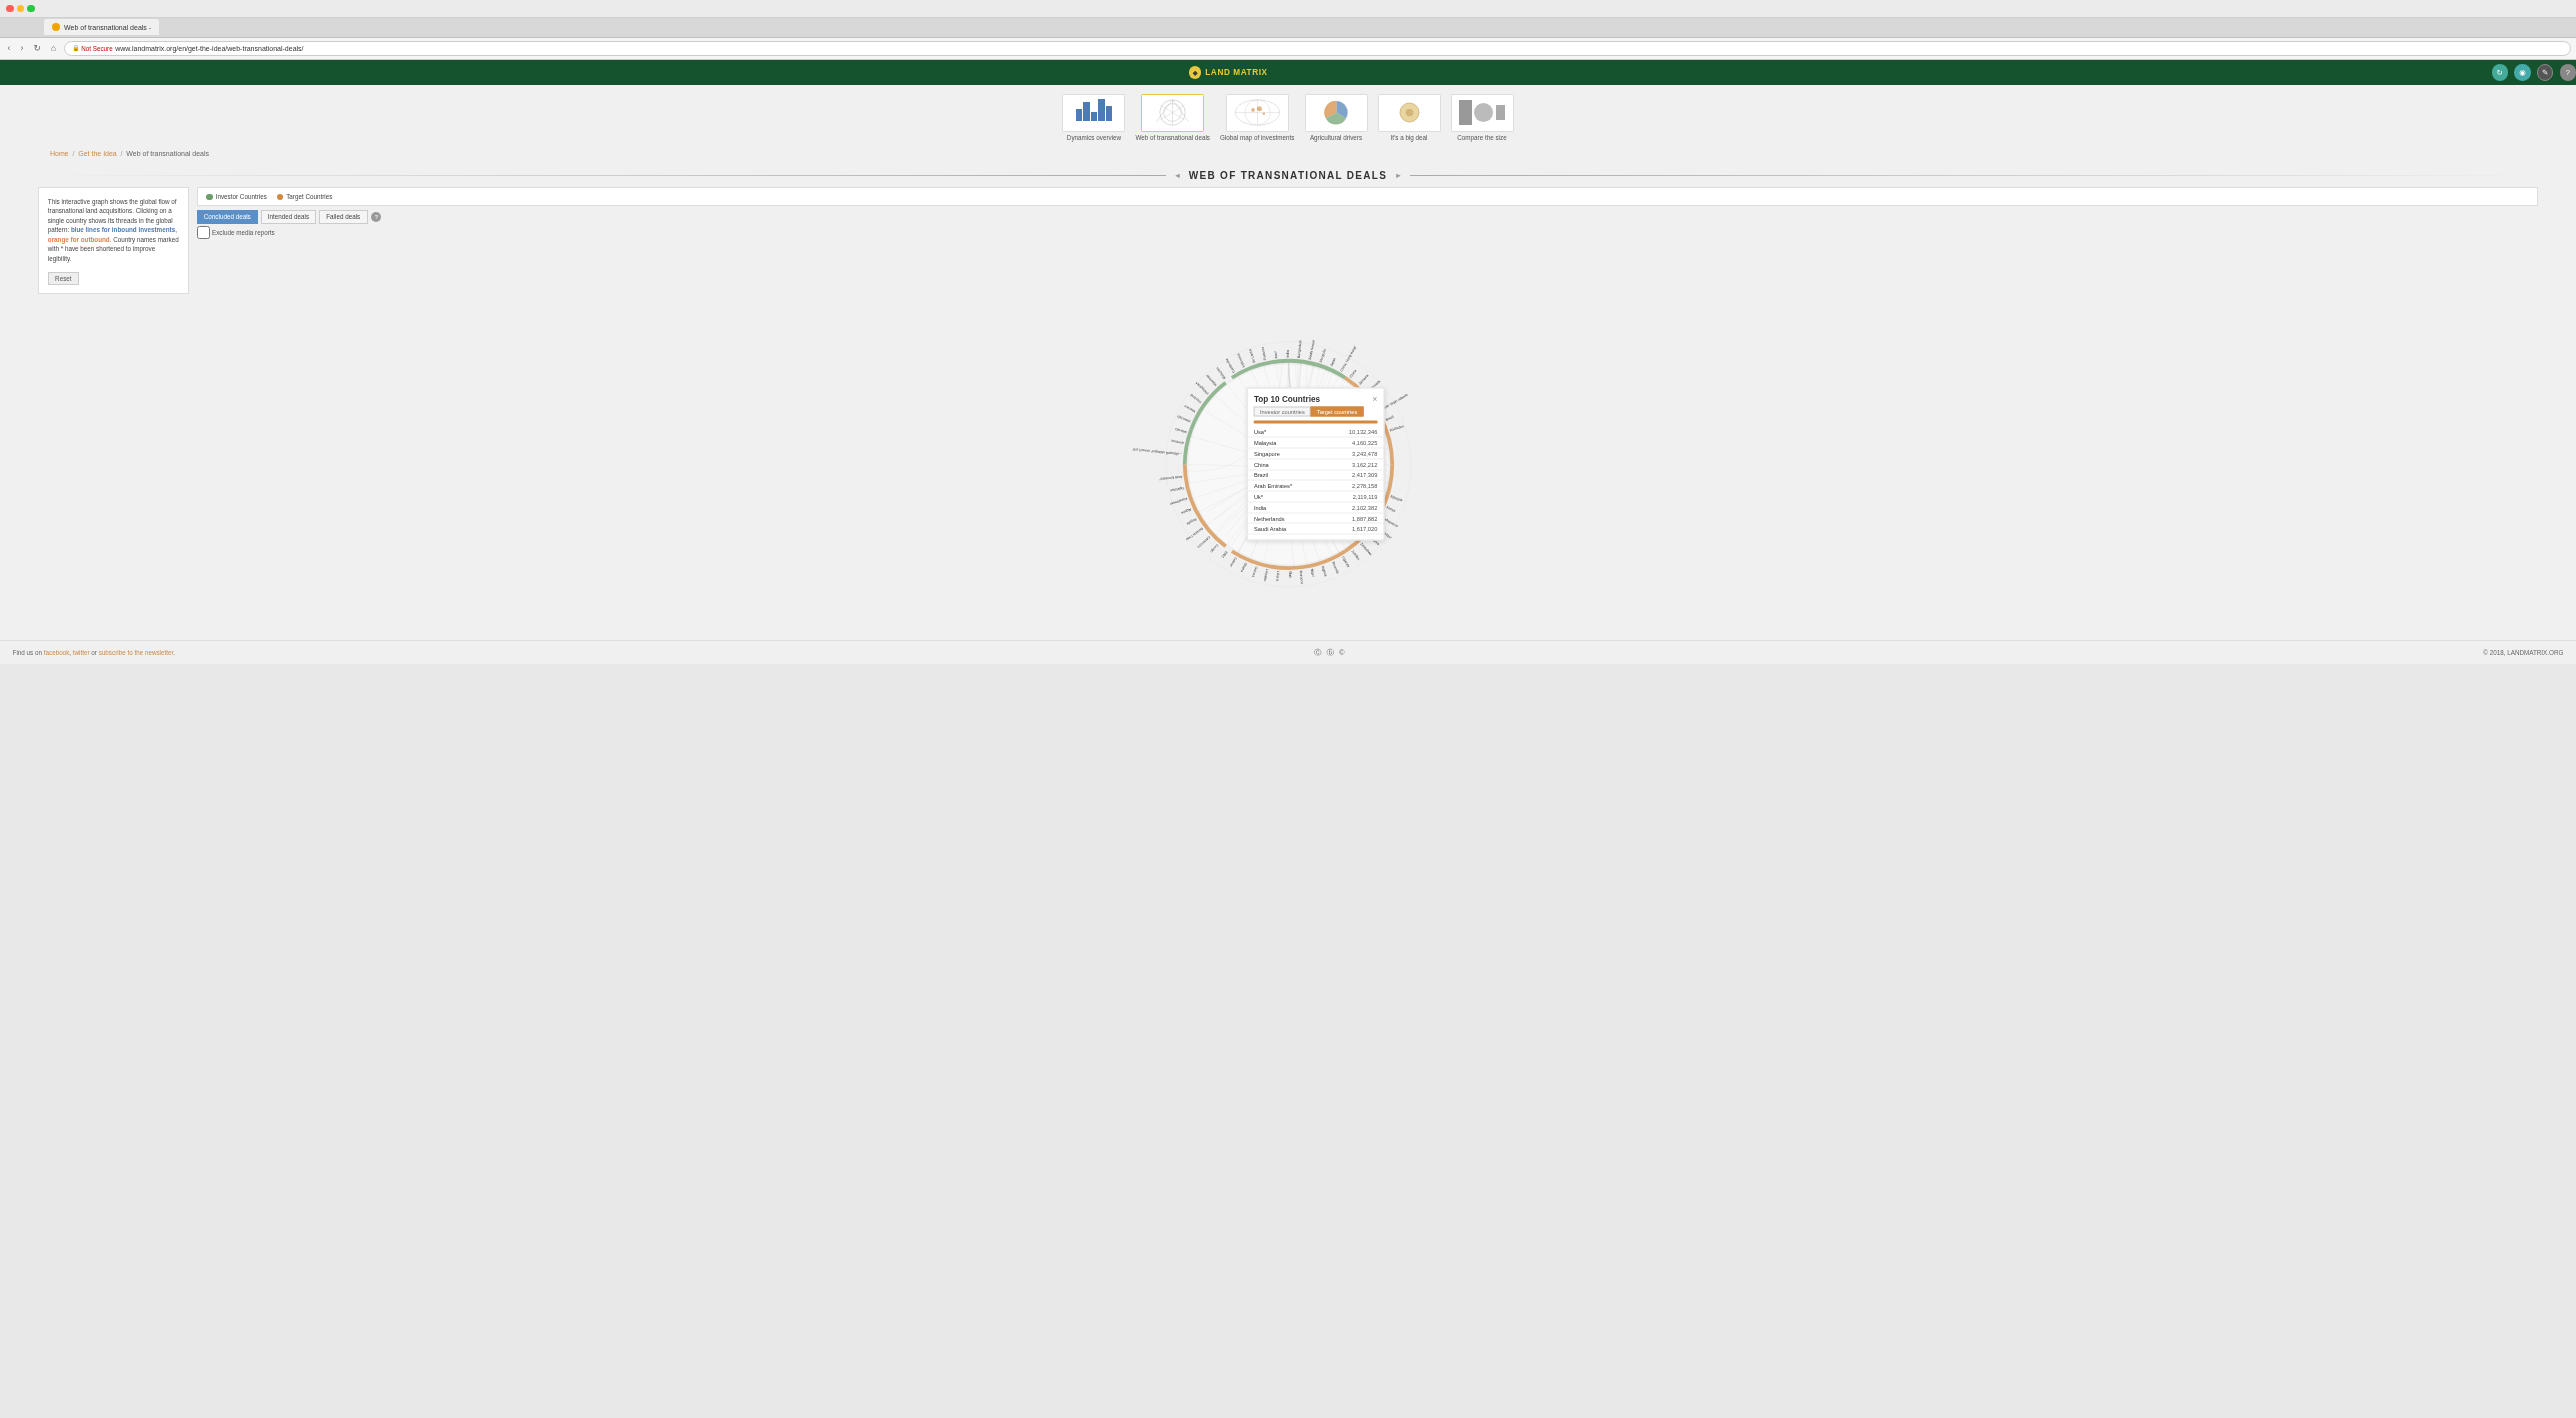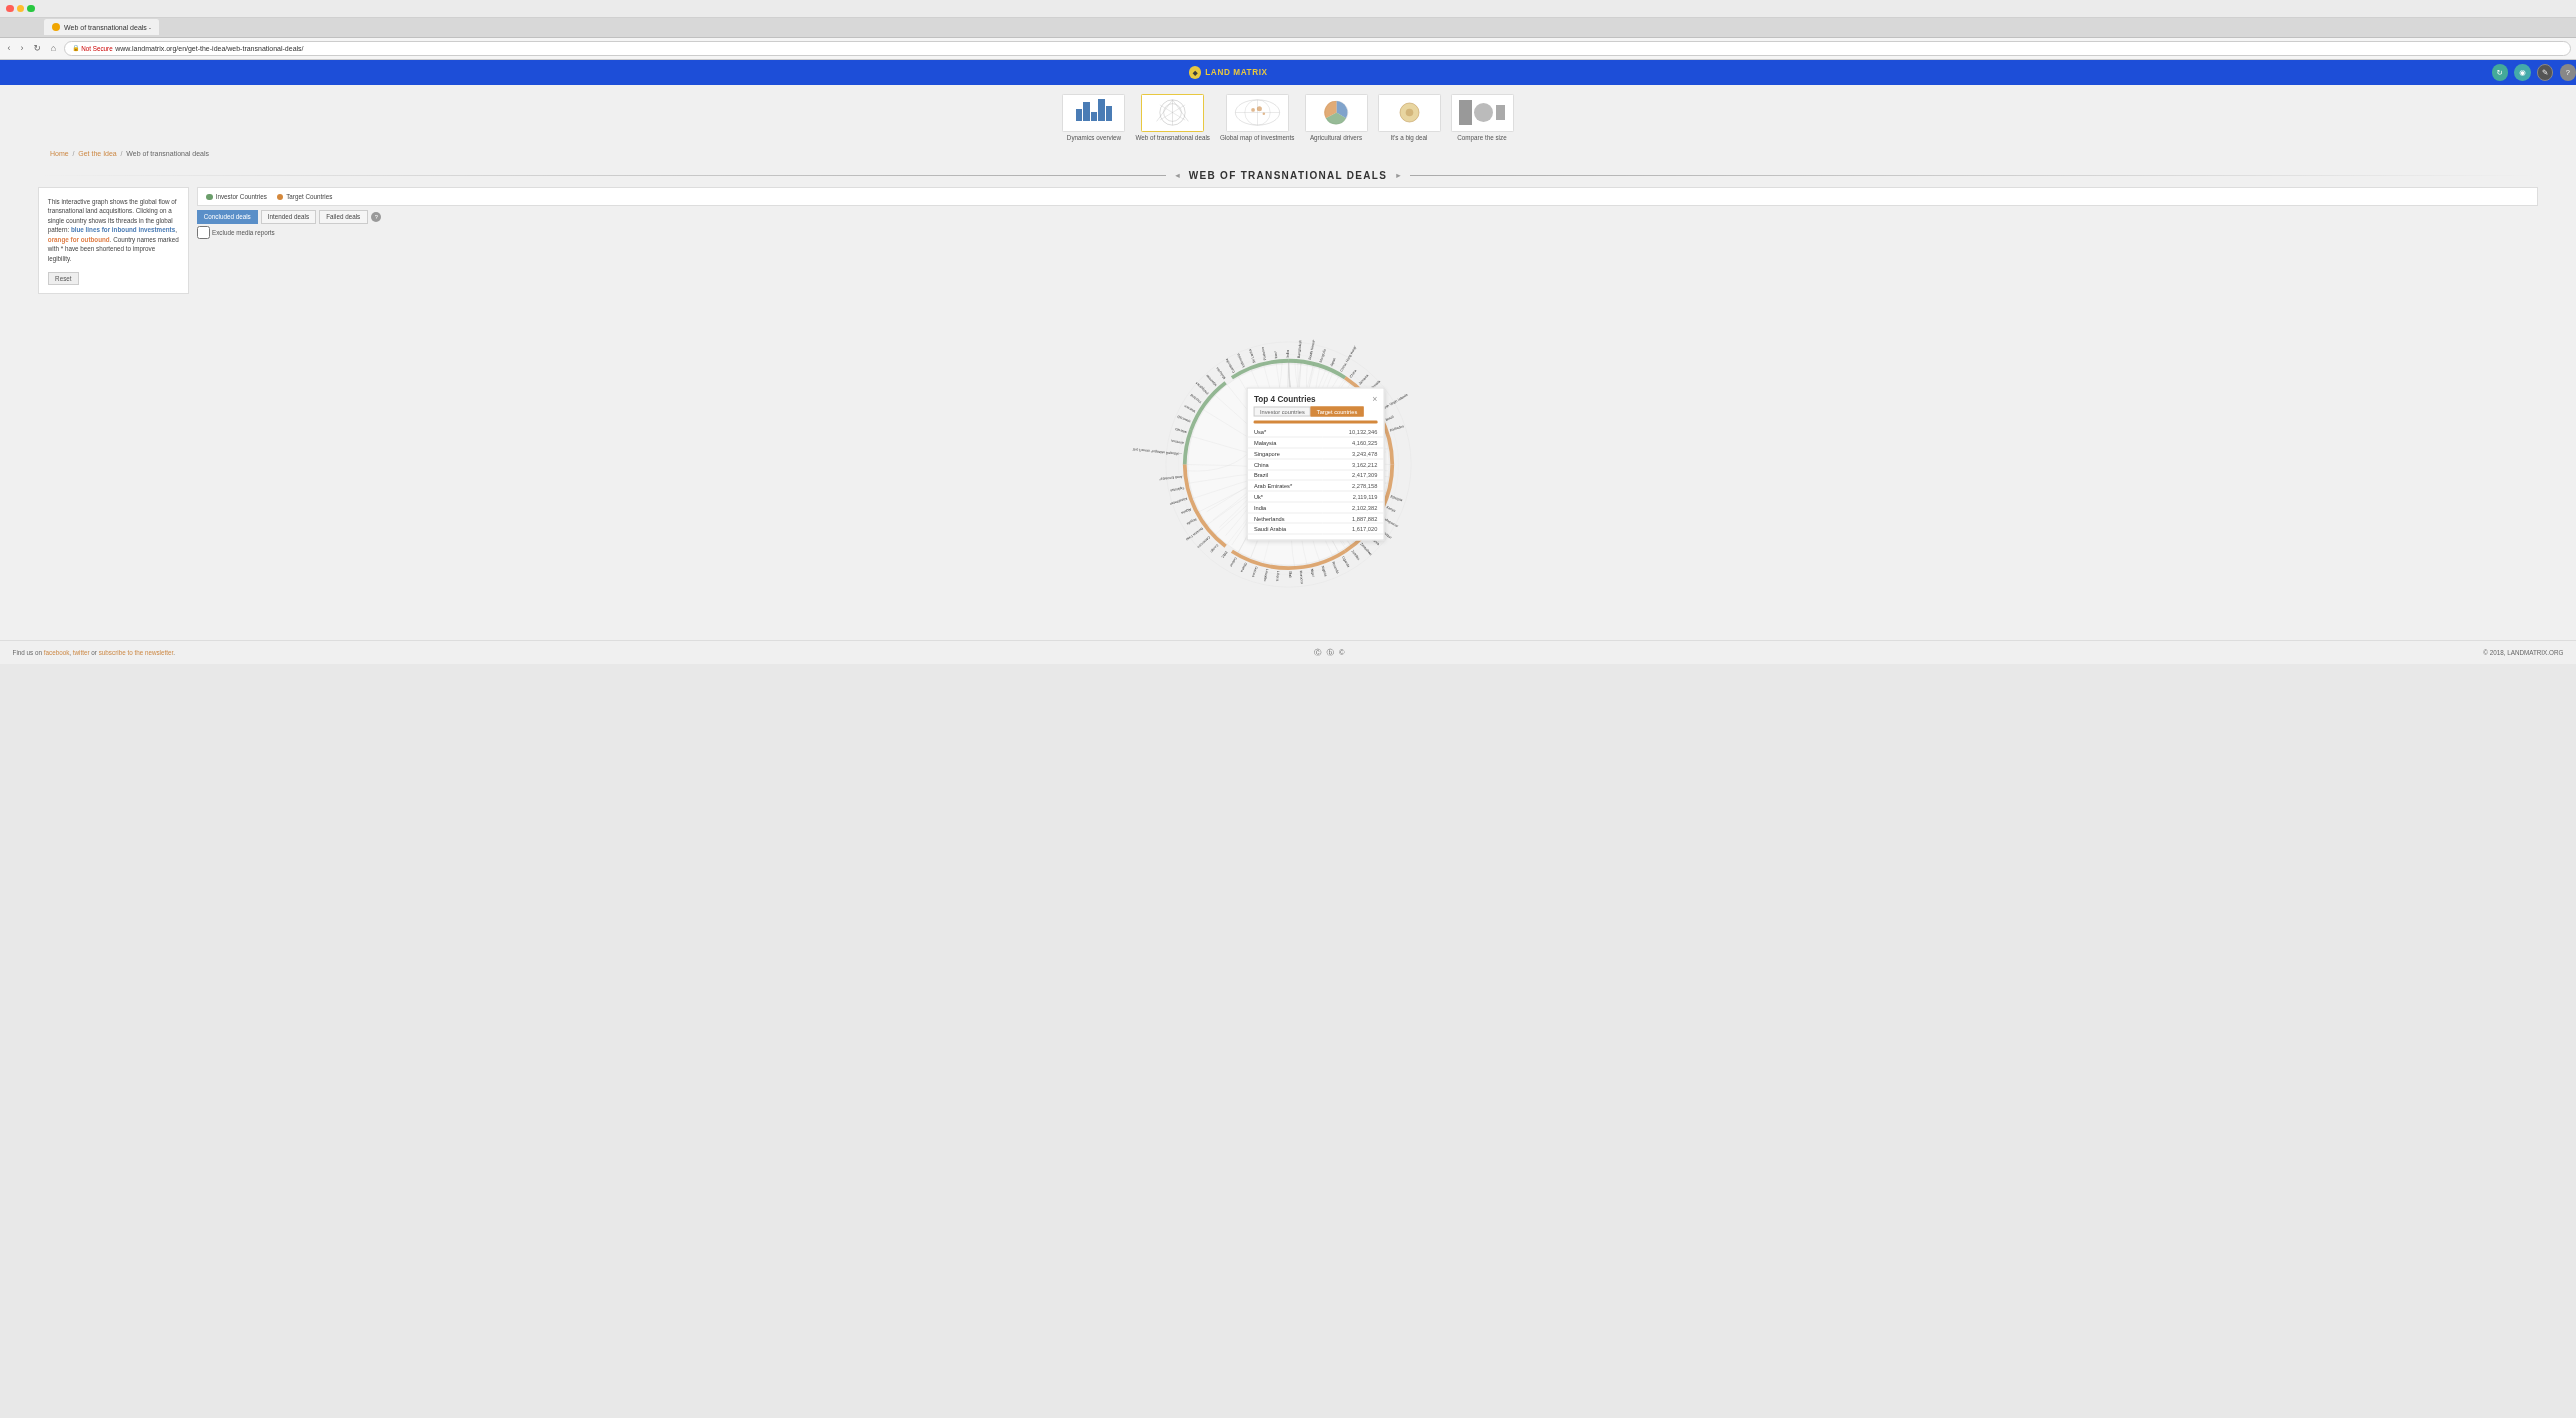--- a/index.html
+++ b/index.html
@@ -62,21 +62,21 @@
       align-items: center;
       color: #333;
     }
     .lock-icon { color: #666; font-size: 6.3px; }
 
     
     .site { background: #f2f2f2; min-height: 440px; }
 
     
     .site-nav {
-      background: #1d4ed8;
+      background: #14532d;
       height: 25px;
       display: flex;
       align-items: center;
       justify-content: center;
       gap: 10px;
     }
     .nav-logo {
       display: flex;
       align-items: center;
       gap: 3.8px;
@@ -676,21 +676,21 @@
 
           <path d="M90,-138 A165,165 0 0,1 165,0" fill="none" stroke="#d4883c" stroke-width="6" opacity="0.7"></path>
           <path d="M165,0 A165,165 0 0,1 90,138" fill="none" stroke="#d4883c" stroke-width="6" opacity="0.7"></path>
           <path d="M90,138 A165,165 0 0,1 -90,138" fill="none" stroke="#d4883c" stroke-width="6" opacity="0.7"></path>
           <path d="M-100,130 A165,165 0 0,1 -165,0" fill="none" stroke="#d4883c" stroke-width="6" opacity="0.7"></path>
         </g>
       </svg>
 
       <div class="popup">
         <div class="popup-header">
-          <span class="popup-title">Top 4 Countries</span>
+          <span class="popup-title">Top 10 Countries</span>
           <span class="popup-close">×</span>
         </div>
         <div class="popup-tabs">
           <button class="popup-tab">Investor countries</button>
           <button class="popup-tab active-target">Target countries</button>
         </div>
 
         <div style="height:2.5px;background:#d4883c;margin:0 6.3px 3.8px;border-radius:1.3px;"></div>
         <table class="popup-table">
           <tbody id="popup-rows">

